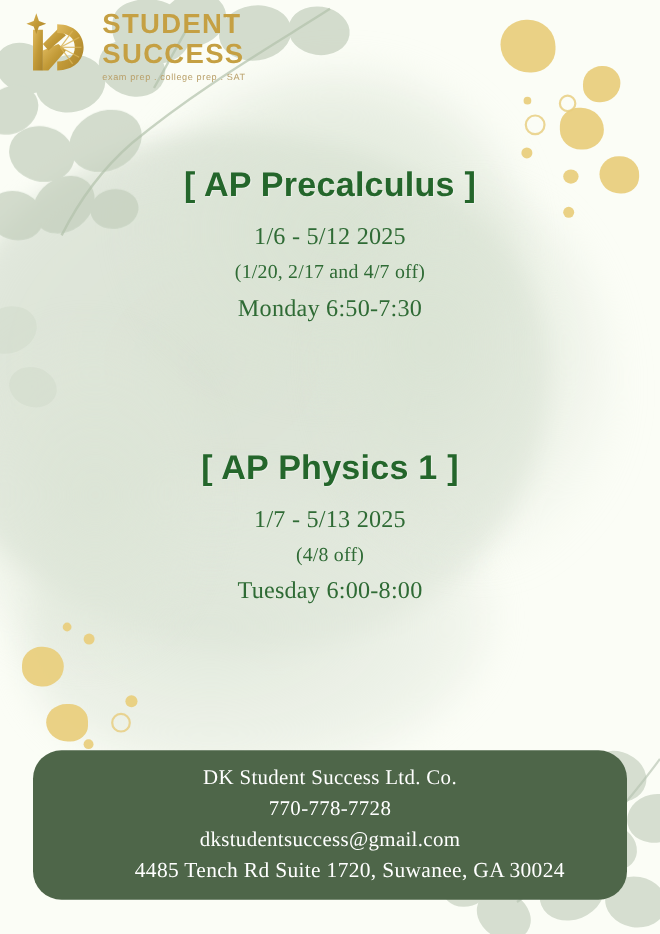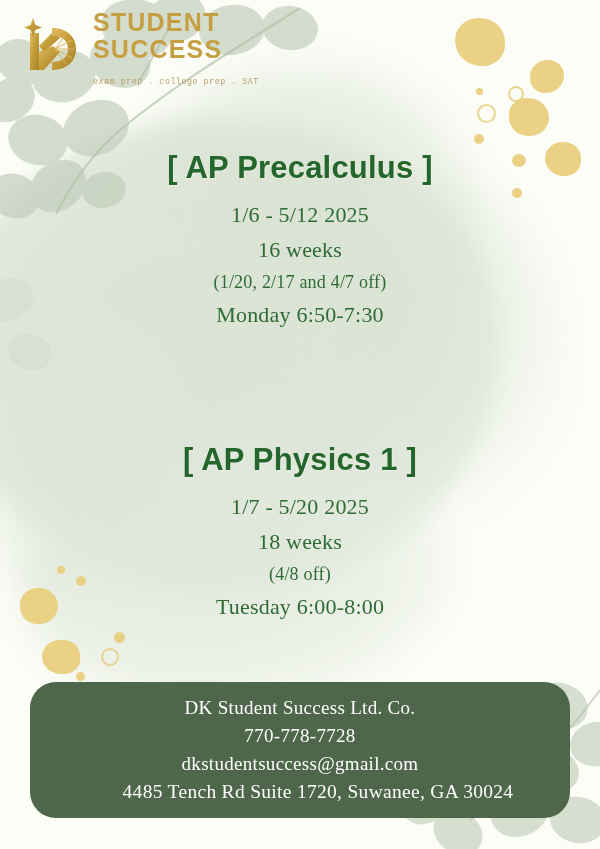--- a/index.html
+++ b/index.html
@@ -115,25 +115,25 @@
   }
   .logo-line {
     font-family: "Liberation Sans", sans-serif;
     font-weight: 700;
     font-size: 25px;
     letter-spacing: 1.2px;
     color: #c5a043;
     line-height: 1.06;
   }
   .logo-tag {
-    font-family: Liberation Mono, monospace;
+    font-family: Liberation Sans, sans-serif;
     font-size: 8.3px;
     letter-spacing: 0.55px;
     color: #b9a06a;
-    margin-top: 16px;
+    margin-top: 4px;
     white-space: nowrap;
   }
 
   .content {
     position: absolute;
     left: 0;
     right: 0;
     top: 150px;
     z-index: 5;
     text-align: center;
@@ -292,29 +292,27 @@
       <div class="logo-line">SUCCESS</div>
       <div class="logo-tag">exam prep . college prep . SAT</div>
     </div>
   </div>
 
   <div class="content">
 
     <div class="course">
       <div class="course-title">[ AP Precalculus ]</div>
       <div class="course-line">1/6 - 5/12 2025</div>
-      <div class="course-line">16 weeks</div>
       <div class="course-line small">(1/20, 2/17 and 4/7 off)</div>
       <div class="course-line">Monday 6:50-7:30</div>
     </div>
 
     <div class="course">
       <div class="course-title">[ AP Physics 1 ]</div>
-      <div class="course-line">1/7 - 5/20 2025</div>
-      <div class="course-line">18 weeks</div>
+      <div class="course-line">1/7 - 5/13 2025</div>
       <div class="course-line small">(4/8 off)</div>
       <div class="course-line">Tuesday 6:00-8:00</div>
     </div>
 
   </div>
 
   <div class="footer">
     <div class="footer-line">DK Student Success Ltd. Co.</div>
     <div class="footer-line">770-778-7728</div>
     <div class="footer-line">dkstudentsuccess@gmail.com</div>

